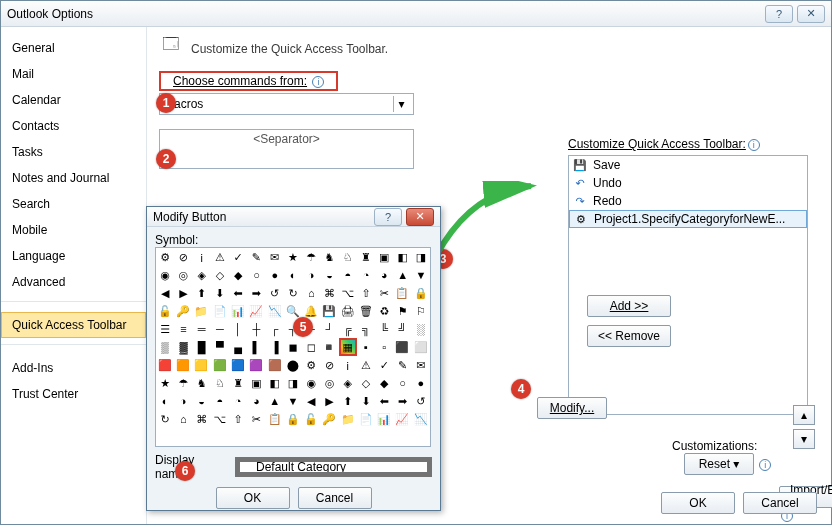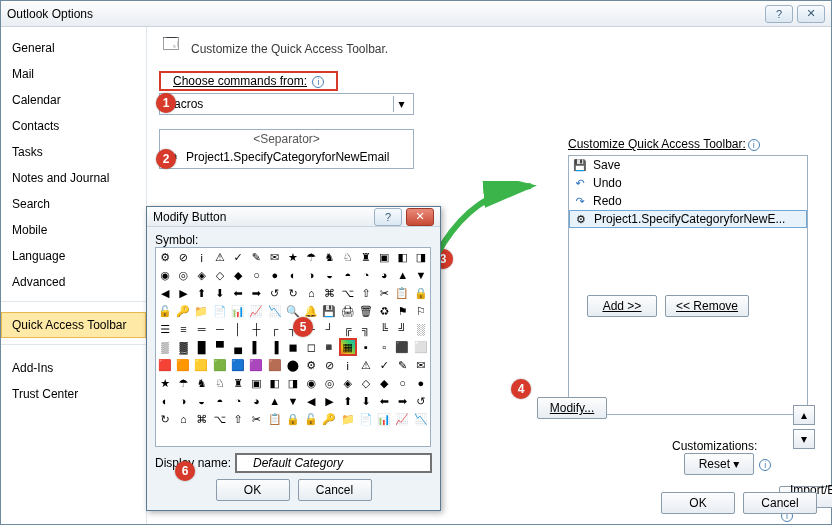--- a/index.html
+++ b/index.html
@@ -17,37 +17,37 @@
   .redbox { border:2px solid #d73a2a; }
   .dropdown { width:255px; height:22px; border:1px solid #9cb0c2; background:#fff; display:flex; align-items:center; padding:0 4px; justify-content:space-between;}
   .dropdown .arrow { width:16px; height:16px; border-left:1px solid #9cb0c2; display:flex; align-items:center; justify-content:center;}
   .listbox { width:255px; height:40px; border:1px solid #9cb0c2; background:#fff; }
   .listbox .rowitem { height:18px; display:flex; align-items:center; padding:0 6px; gap:6px;}
   .listbox .rowitem.sep { justify-content:center; color:#555;}
   .qat-panel { position:absolute; right:18px; top:110px; width:245px;}
   .qat-list { width:240px; height:260px; border:1px solid #9cb0c2; background:#fff; margin-top:4px;}
   .qat-list .rowitem { height:18px; display:flex; align-items:center; padding:0 4px; gap:6px;}
   .qat-list .rowitem.selected { border:1px solid #6fa8d8; background:#e8f2fb;}
-  .midbtns { position:absolute; left:440px; top:268px; display:flex; flex-direction:row; gap:8px;text-decoration:underline;}
+  .midbtns { position:absolute; left:440px; top:268px; display:flex; flex-direction:column; gap:8px;}
   .btn { min-width:70px; height:22px; border:1px solid #8a9bab; background:linear-gradient(#fdfdfd,#e7edf3); padding:0 10px; display:inline-flex; align-items:center; justify-content:center; cursor:pointer; border-radius:2px;}
   .spin-btns { position:absolute; right:-2px; top:268px; display:flex; flex-direction:column; gap:4px;}
   .spin { width:22px; height:20px; border:1px solid #8a9bab; background:linear-gradient(#fdfdfd,#e7edf3); display:flex; align-items:center; justify-content:center;}
   .bottom-row { position:absolute; right:14px; bottom:10px; display:flex; gap:8px;}
   .cust-row { position:absolute; left:525px; top:412px;}
   .cust-row2 { position:absolute; left:632px; top:456px;}
   .callout { position:absolute; width:20px; height:20px; border-radius:50%; background:#d73a2a; color:#fff; display:flex; align-items:center; justify-content:center; font-weight:bold; font-size:12px; box-shadow:0 0 2px rgba(0,0,0,.4);}
   
   .dialog { position:absolute; left:145px; top:205px; width:295px; height:305px; border:1px solid #5a7a94; background:#eef3f7; box-shadow:2px 2px 6px rgba(0,0,0,.3); z-index:20;}
   .dialog .titlebar { height:20px;}
   .dialog .dlgbody { padding:6px 8px;}
   .icon-grid { width:276px; height:200px; border:1px solid #9cb0c2; background:#fff; display:grid; grid-template-columns: repeat(15, 1fr); grid-auto-rows:18px; gap:0;}
   .icon-grid .cell { border:0; display:flex; align-items:center; justify-content:center; font-size:11px;}
   .icon-grid .cell.sel { outline:2px solid #d73a2a; outline-offset:-2px;}
   .dlg-bottom { display:flex; align-items:center; gap:4px; margin-top:6px;}
-  .dlg-bottom input { flex:1; height:20px; border:2px solid #737373; padding:0 16px;font-style:italic;}
+  .dlg-bottom input { flex:1; height:20px; border:5px solid #737373; padding:0 16px;}
   .dlg-btns { display:flex; justify-content:center; gap:8px; margin-top:6px;}
   .arrow-svg { position:absolute; left:430px; top:180px; z-index:5; pointer-events:none;}
   .info-icon { display:inline-block; width:12px; height:12px; border:1px solid #4a80b4; border-radius:50%; color:#4a80b4; font-size:9px; text-align:center; line-height:11px; margin-left:2px;}
   .tiny-icon { width:14px; height:14px; display:inline-block; text-align:center; line-height:14px; font-size:11px;}
   .separator-line { height:1px; background:#dfe6ec; margin:6px 0 10px 0;}
 </style>
 </head>
 <body>
 
 <div class="window">
@@ -92,24 +92,20 @@
         </div>
         <div class="dropdown redbox" style="margin-top:2px;">
           <span>Macros</span>
           <span class="arrow">▾</span>
         </div>
       </div>
 
       <div class="listbox redbox" style="margin-top:14px;">
         <div class="rowitem sep">
           <span>&lt;Separator&gt;</span>
-        </div>
-        <div class="rowitem" style="background:#fff;">
-          <span class="tiny-icon">⚙</span>
-          <span>Project1.SpecifyCategoryforNewEmail</span>
         </div>
       </div>
 
       <div class="qat-panel">
         <span><u>Customize Quick Access Toolbar:</u><span class="info-icon">i</span></span>
         <div class="qat-list">
           <div class="rowitem">
               <span class="tiny-icon">💾</span>
               <span>Save</span>
             </div>

